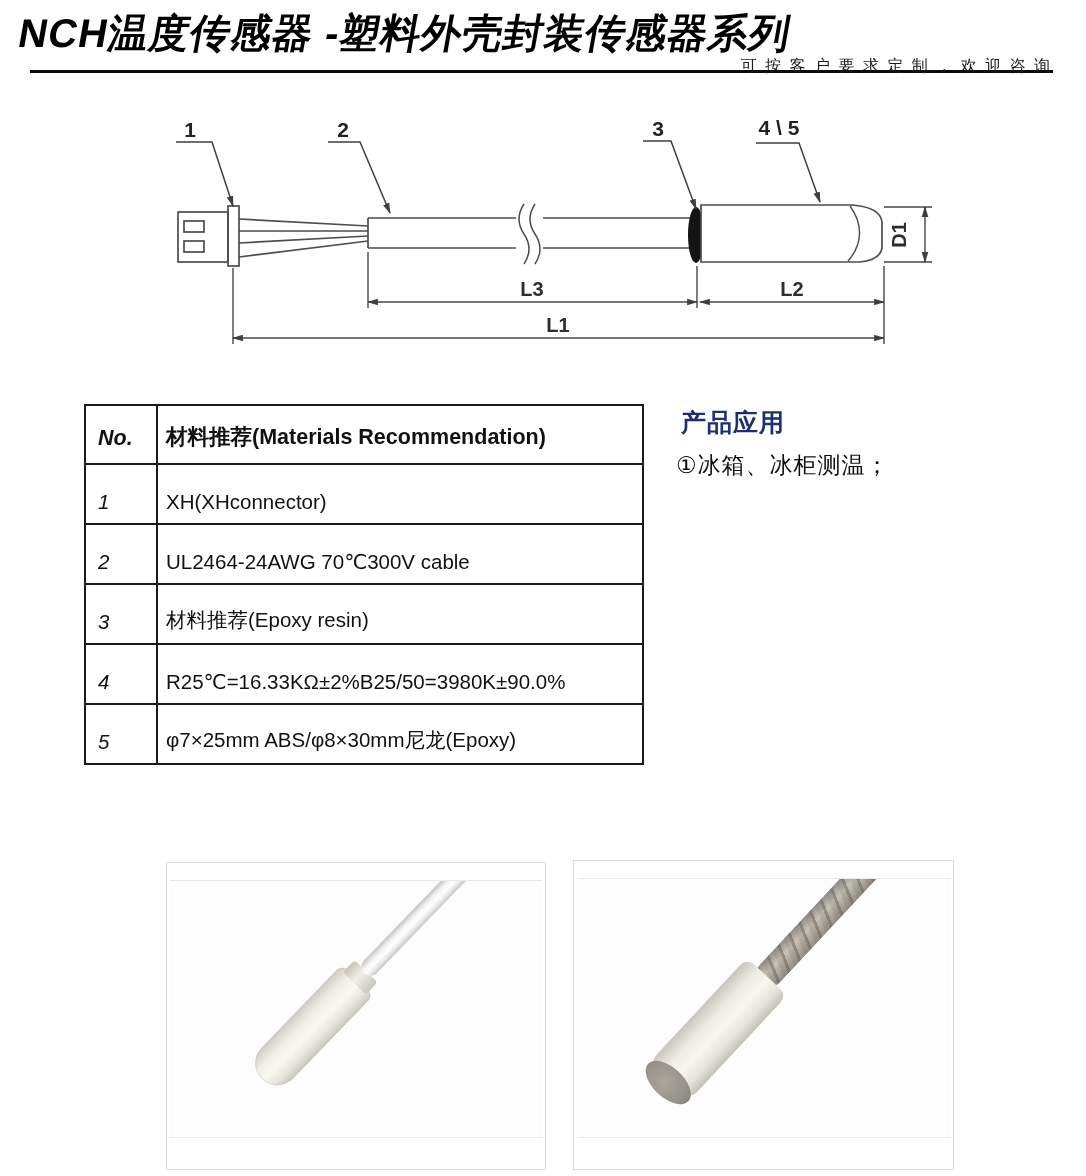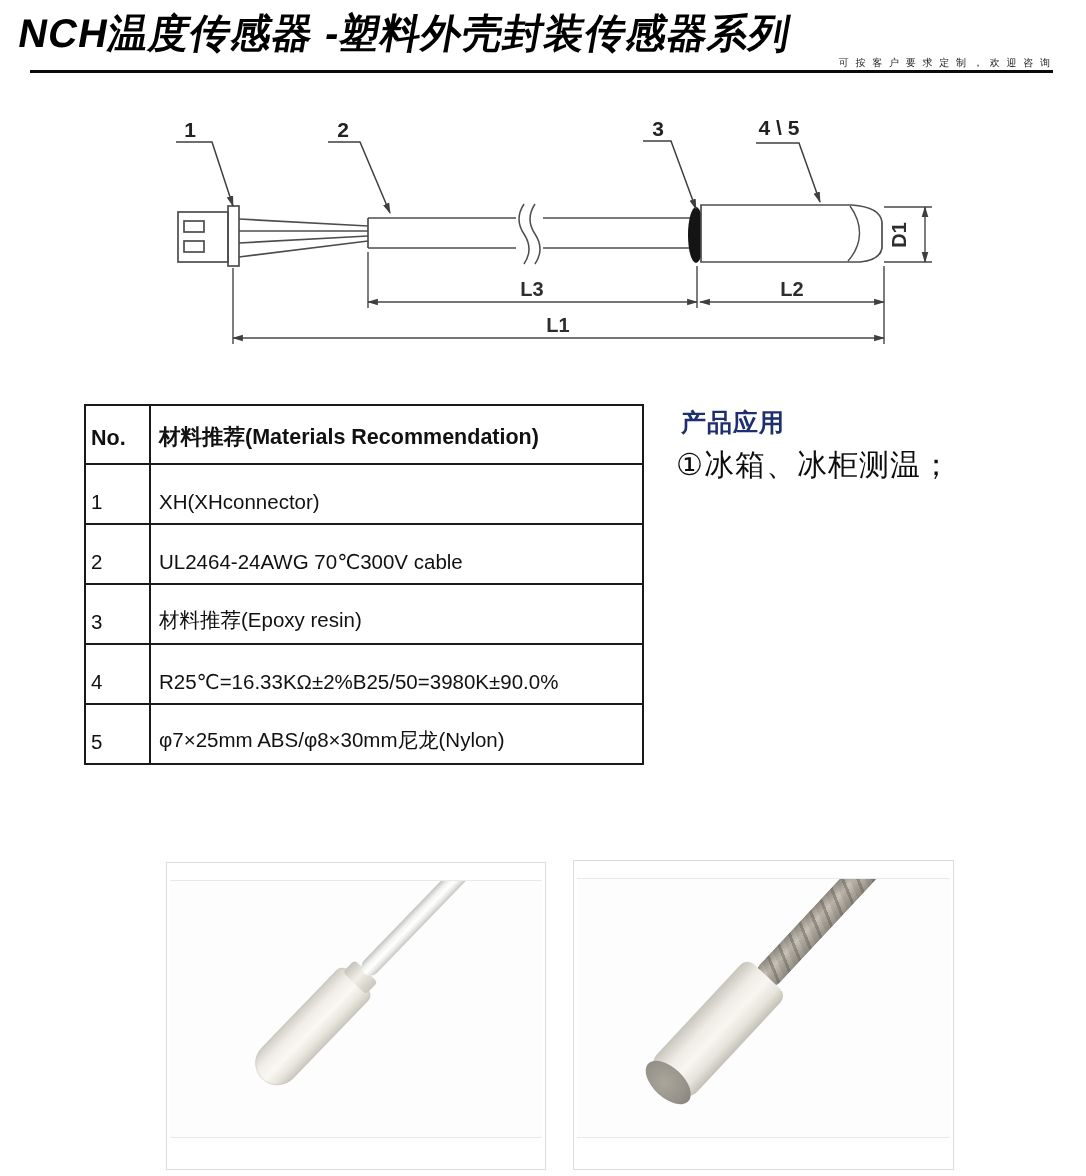--- a/index.html
+++ b/index.html
@@ -7,51 +7,51 @@
     position:relative;width:1086px;height:1176px;background:#ffffff;
     font-family:"Liberation Sans","DejaVu Sans",sans-serif;overflow:hidden;
   }
   
   .title{
     position:absolute;left:14px;top:6px;font-size:40px;font-weight:700;
     color:#000;transform:skewX(-10deg);transform-origin:left bottom;
     letter-spacing:1px;white-space:nowrap;
   }
   .custom-note{
-    position:absolute;right:34px;top:56px;font-size:10px;color:#1a1a1a;
+    position:absolute;right:34px;top:56px;font-size:16px;color:#1a1a1a;
     letter-spacing:2px;white-space:nowrap;z-index:3;font-weight:500;
   }
   .head-rule{
     position:absolute;left:30px;top:70px;width:1023px;height:2.5px;
     background:#0a0a0a;z-index:2;
   }
   
   .diagram-svg{position:absolute;left:0;top:0;}
   
   .mat-table{
     position:absolute;left:84px;top:404px;width:560px;
     border-collapse:collapse;table-layout:fixed;
   }
   .mat-table td,.mat-table th{
     border:2px solid #1a1a1a;vertical-align:bottom;
     padding:0 0 9px 8px;text-align:left;color:#111;
     font-size:20.5px;font-weight:400;overflow:hidden;white-space:nowrap;
   }
   .mat-table th{font-size:21.5px;font-weight:700;padding-bottom:12px;}
-  .mat-table .c-no{width:58px;padding-left:5px;}
+  .mat-table .c-no{width:58px;padding-left:12px;font-style:italic;}
   .mat-table tr{height:60px;}
   .mat-table tr.hdr{height:59px;}
   
   .apps-heading{
     position:absolute;left:681px;top:406px;font-size:25px;font-weight:700;
     color:#1d2f6f;letter-spacing:1px;
   }
   .apps-list{position:absolute;left:676px;top:450px;}
   .apps-item{
-    font-size:30px;color:#0d0d0d;margin-bottom:23px;letter-spacing:1px;
+    font-size:23px;color:#0d0d0d;margin-bottom:23px;letter-spacing:1px;
     height:30px;line-height:30px;
   }
   
   .photo-frame{
     position:absolute;background:#fff;border:1px solid #dcdcdc;
   }
   .photo-frame.p1{left:166px;top:862px;width:378px;height:306px;}
   .photo-frame.p2{left:573px;top:860px;width:379px;height:308px;}
   .photo-inner{
     position:absolute;left:3px;right:3px;top:17px;bottom:31px;
@@ -204,21 +204,21 @@
     <tr>
       <td class="c-no">3</td>
       <td>材料推荐(Epoxy resin)</td>
     </tr>
     <tr>
       <td class="c-no">4</td>
       <td>R25℃=16.33KΩ±2%B25/50=3980K±90.0%</td>
     </tr>
     <tr>
       <td class="c-no">5</td>
-      <td>φ7×25mm ABS/φ8×30mm尼龙(Nylon)</td>
+      <td>φ7×25mm ABS/φ8×30mm尼龙(Epoxy)</td>
     </tr>
   </tbody>
     </table>
 
   <div class="apps-heading" style="color: rgb(29, 47, 111);">产品应用</div>
   <div class="apps-list">
     <div class="apps-item">①冰箱、冰柜测温；</div>
   </div>
 
   <div class="photo-frame p1">

